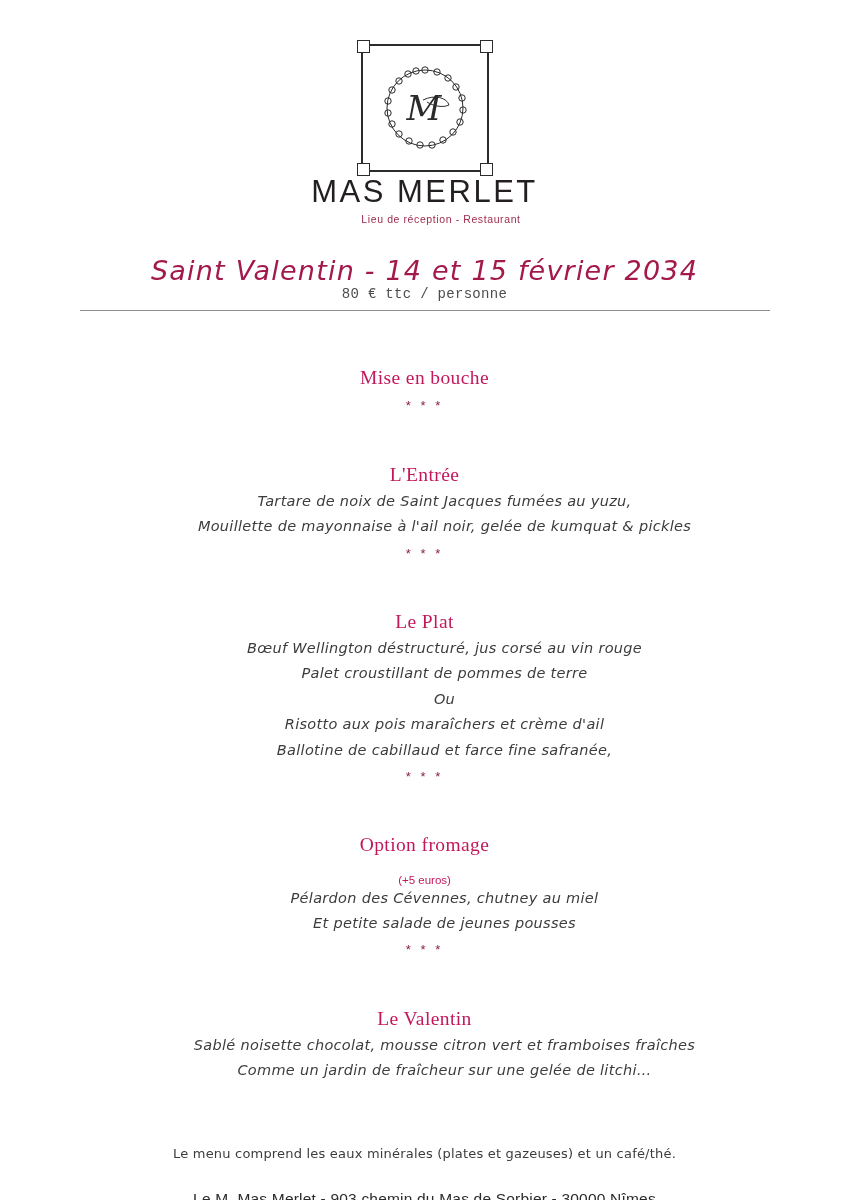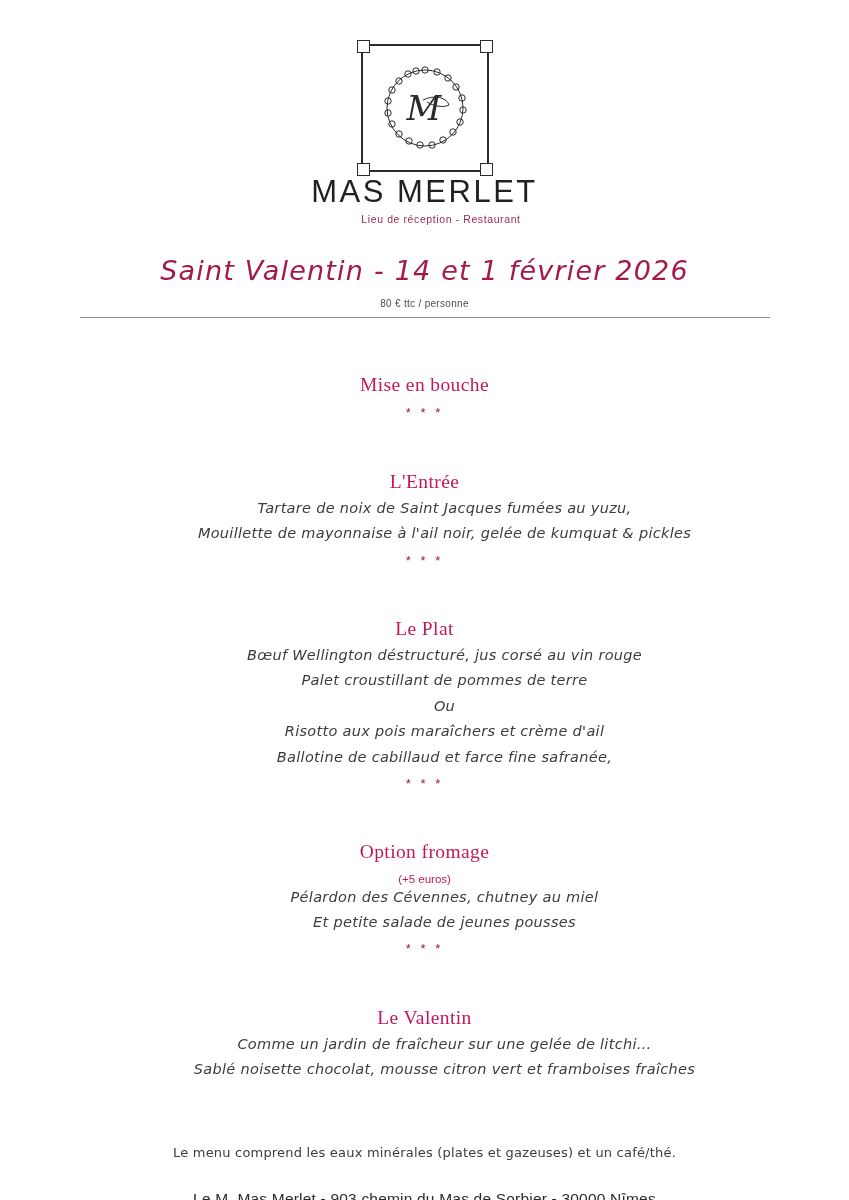--- a/index.html
+++ b/index.html
@@ -95,23 +95,22 @@
   }
   .event-title {
     font-family: "DejaVu Sans", sans-serif;
     font-style: italic;
     font-size: 27px;
     color: #a3194c;
     letter-spacing: 1.2px;
     font-weight: 400;
   }
   .event-price {
-    margin-top: 12px;
-    font-family: Liberation Sans, sans-serif;
-    font-size: 10px;
+    font-family: Liberation Mono, monospace;
+    font-size: 14px;
     color: #4d4d4d;
     letter-spacing: 0.3px;
   }
   .rule {
     margin: 8px auto 0 auto;
     width: 690px;
     height: 1px;
     background: #8e8e8e;
   }
 
@@ -125,21 +124,21 @@
     font-size: 19.5px;
     color: #c2185b;
     letter-spacing: 0.4px;
     line-height: 1.5;
     margin-top: 40px;
   }
   .course-sub {
     font-family: "Liberation Sans", sans-serif;
     font-size: 11.5px;
     color: #c2185b;
-    margin-top: 6px;
+    margin-top: 14px;
   }
   .course-line {
     font-family: "DejaVu Sans", sans-serif;
     font-style: italic;
     font-size: 14.5px;
     color: #3c3c3c;
     line-height: 1.75;
     letter-spacing: 0.3px;
     padding-left: 40px;
   }
@@ -213,21 +212,21 @@
           <path d="M46 40 C58 34, 70 38, 72 45 C66 48, 56 46, 50 42" fill="none" stroke="#2b2b2b" stroke-width="1"></path>
         </svg>
         <span class="logo-mono">M</span>
       </div>
     </div>
     <div class="brand-name">MAS MERLET</div>
     <div class="brand-tagline">Lieu de réception - Restaurant</div>
   </div>
 
   <div class="title-block">
-    <div class="event-title">Saint Valentin - 14 et 1 février 2026</div>
+    <div class="event-title">Saint Valentin - 14 et 15 février 2034</div>
     <div class="event-price">80 € ttc / personne</div>
     <div class="rule"></div>
   </div>
 
   <div class="menu">
 
     <div class="course-group">
       <div class="course-title">Mise en bouche</div>
     </div>
     <div class="sep">* * *</div>
@@ -252,21 +251,21 @@
     <div class="course-group">
       <div class="course-title">Option fromage</div>
       <div class="course-sub">(+5 euros)</div>
       <div class="course-line">Pélardon des Cévennes, chutney au miel</div>
       <div class="course-line">Et petite salade de jeunes pousses</div>
     </div>
     <div class="sep">* * *</div>
 
     <div class="course-group">
       <div class="course-title">Le Valentin</div>
+      <div class="course-line">Sablé noisette chocolat, mousse citron vert et framboises fraîches</div>
       <div class="course-line">Comme un jardin de fraîcheur sur une gelée de litchi…</div>
-      <div class="course-line">Sablé noisette chocolat, mousse citron vert et framboises fraîches</div>
     </div>
 
     <div class="note">Le menu comprend les eaux minérales (plates et gazeuses) et un café/thé.</div>
   </div>
 
   <div class="footer">Le M, Mas Merlet - 903 chemin du Mas de Sorbier - 30000 Nîmes</div>
 </div>
 
 </body></html>

